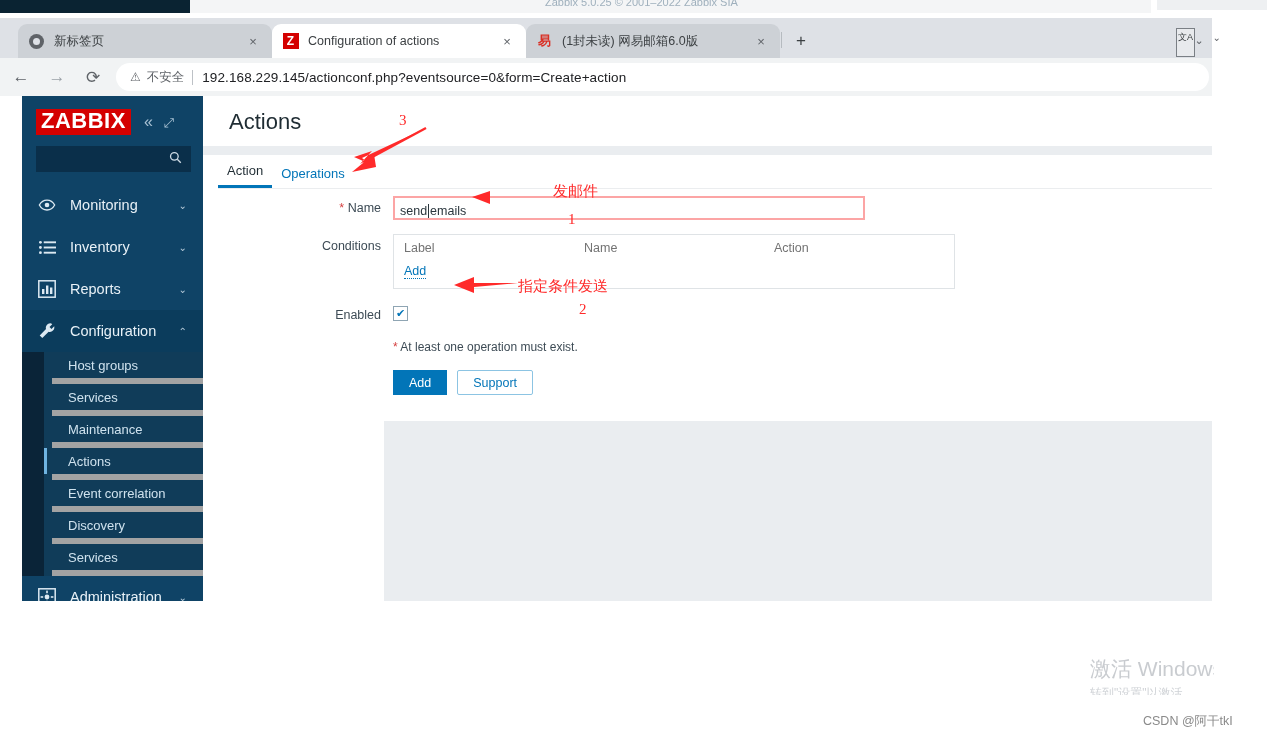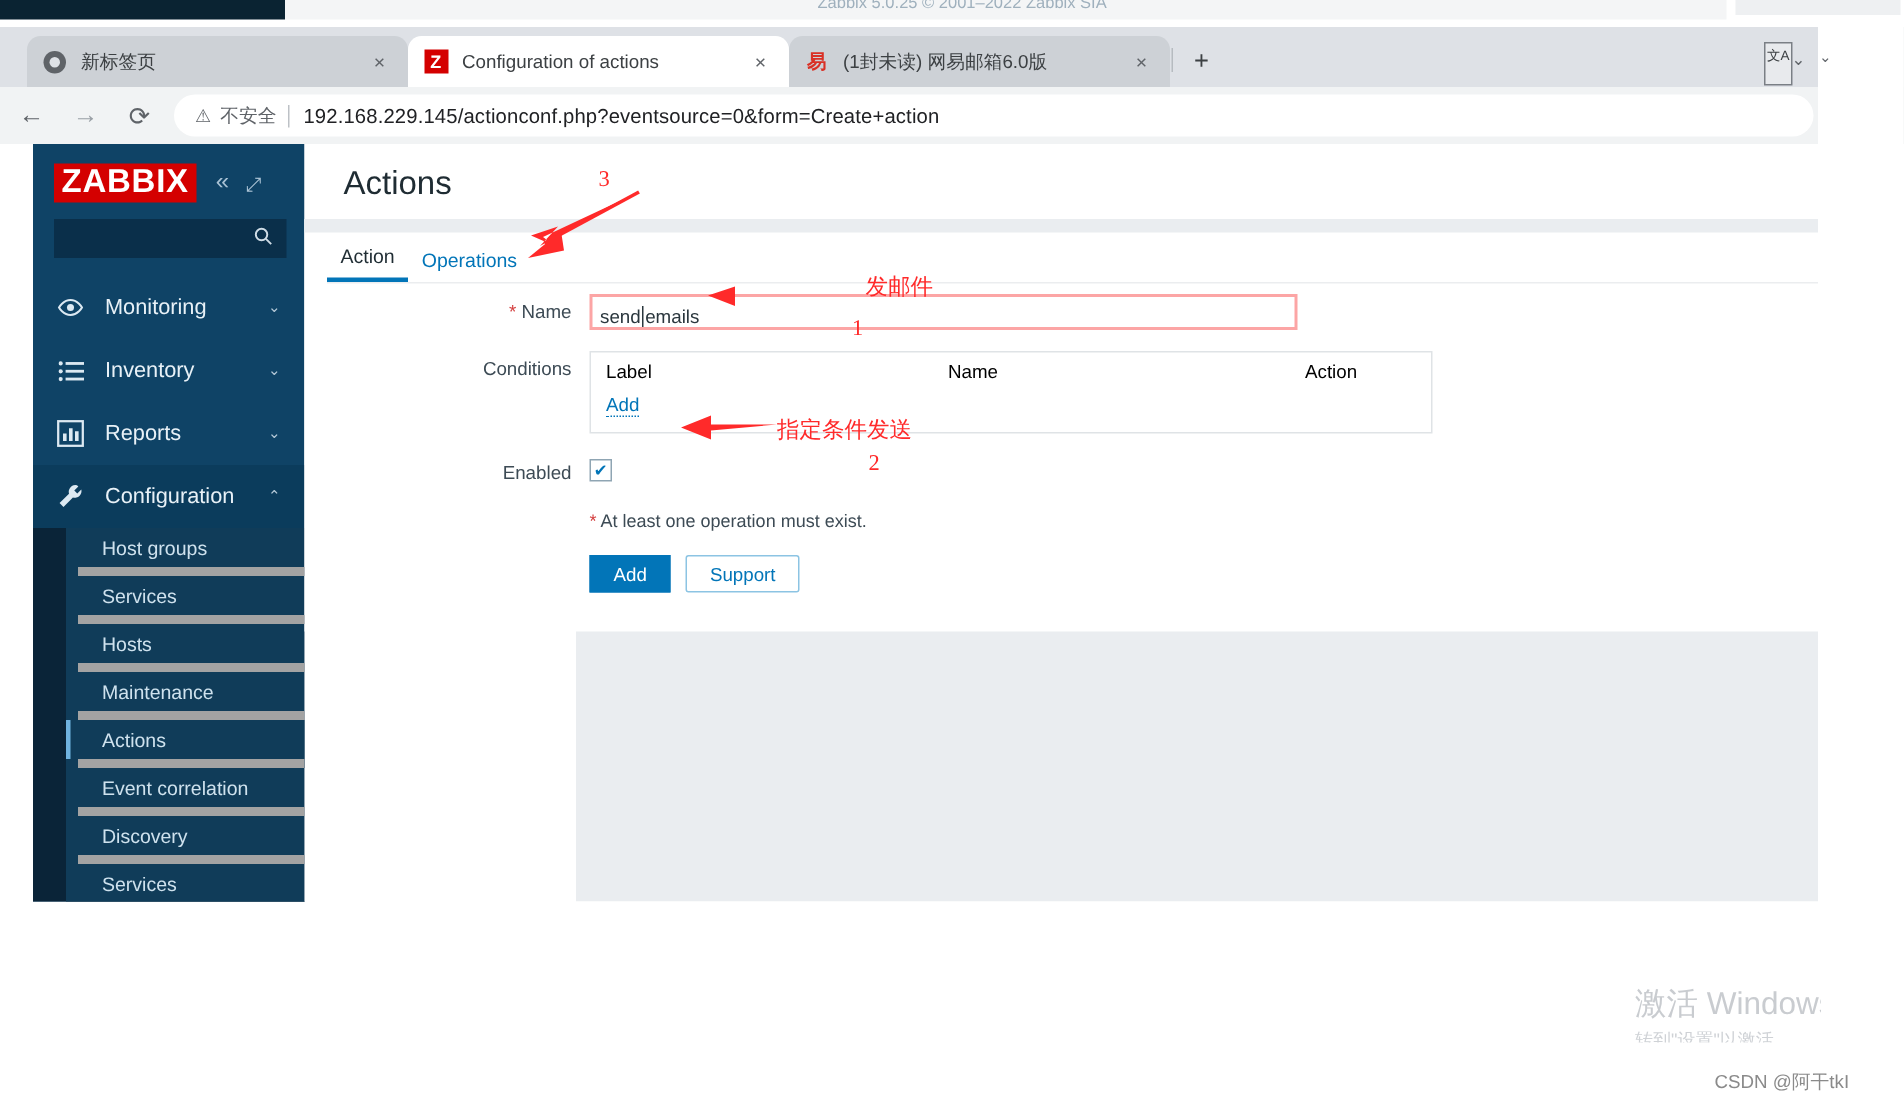--- a/index.html
+++ b/index.html
@@ -251,21 +251,21 @@
     display: flex; align-items: flex-end; background: #fff;
   }
   .caret-bar {
     display: inline-block; width: 1px; height: 14px;
     background: #2a363d; margin: 0 1px;
   }
   .cond-box {
     width: 562px; border: 1px solid #dfe3e6; background: #fff;
     padding: 6px 10px 9px 10px;
   }
-  .cond-head { display: flex; font-size: 12.5px; color: #000000; margin-bottom: 6px; gap: 48px; }
+  .cond-head { display: flex; font-size: 12.5px; color: #737373; margin-bottom: 6px; }
   .cond-head .c1 { width: 180px; }
   .cond-head .c2 { width: 190px; }
   .cond-add {
     font-size: 12.5px; color: #0275b8;
     border-bottom: 1px dotted #0275b8; display: inline-block;
   }
   .chk {
     width: 15px; height: 15px; border: 1px solid #8fa5b3; background: #fff;
     display: flex; align-items: center; justify-content: center;
     font-size: 11px; color: #0275b8; margin-top: 3px;
@@ -431,23 +431,20 @@
           <span class="sb-label">Configuration</span>
           <span class="sb-caret">⌃</span>
         </div>
 
         <div class="sb-sub">
           <div class="sb-subitem">
             <span>Host groups</span>
           </div>
           <div class="sb-subitem">
             <span>Services</span>
-          </div>
-          <div class="sb-subitem">
-            <span>Hosts</span>
           </div>
           <div class="sb-subitem">
             <span>Maintenance</span>
           </div>
           <div class="sb-subitem active">
             <span>Actions</span>
           </div>
           <div class="sb-subitem">
             <span>Event correlation</span>
           </div>
@@ -567,21 +564,21 @@
 
   <div class="anno" style="left:399px; top:111px;">
     <span class="anno-num">3</span>
   </div>
   <svg class="anno" style="left:330px; top:120px;" width="130" height="60">
     <polygon points="96,8 30,44 42,31 24,37 40,44 32,38" fill="#ff2a2a"></polygon>
     <path d="M96,8 L33,42" stroke="#ff2a2a" stroke-width="2.4" fill="none"></path>
     <polygon points="22,52 44,34 46,47" fill="#ff2a2a"></polygon>
   </svg>
 
-  <div class="anno" style="left:553px; top:182px;margin-left:24px;">
+  <div class="anno" style="left:553px; top:182px;">
     <span class="anno-cn">发邮件</span>
   </div>
   <svg class="anno" style="left:470px; top:186px;" width="82" height="22">
     <polygon points="80,4 20,12 20,5 2,11 20,18 20,12" fill="#ff2a2a"></polygon>
   </svg>
   <div class="anno" style="left:568px; top:210px;">
     <span class="anno-num">1</span>
   </div>
 
   <svg class="anno" style="left:452px; top:274px;" width="68" height="22">

